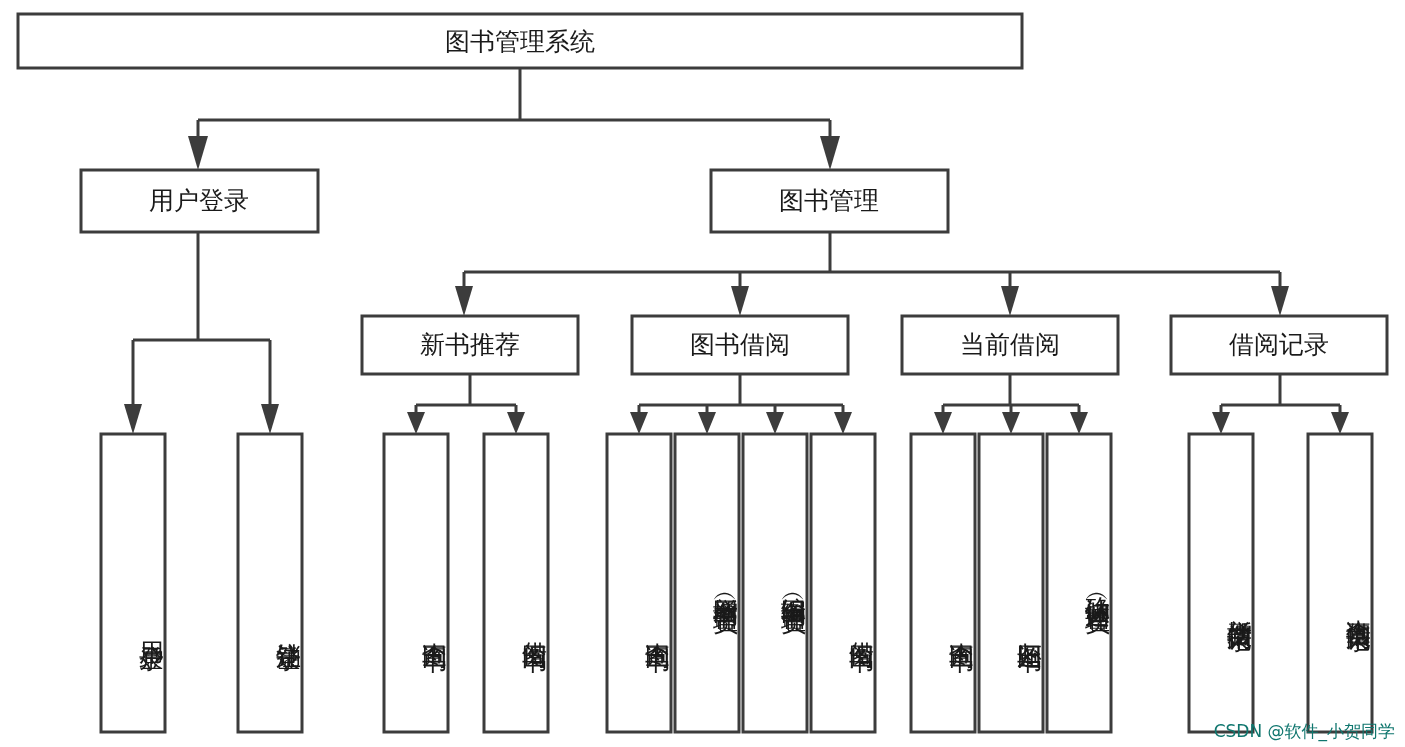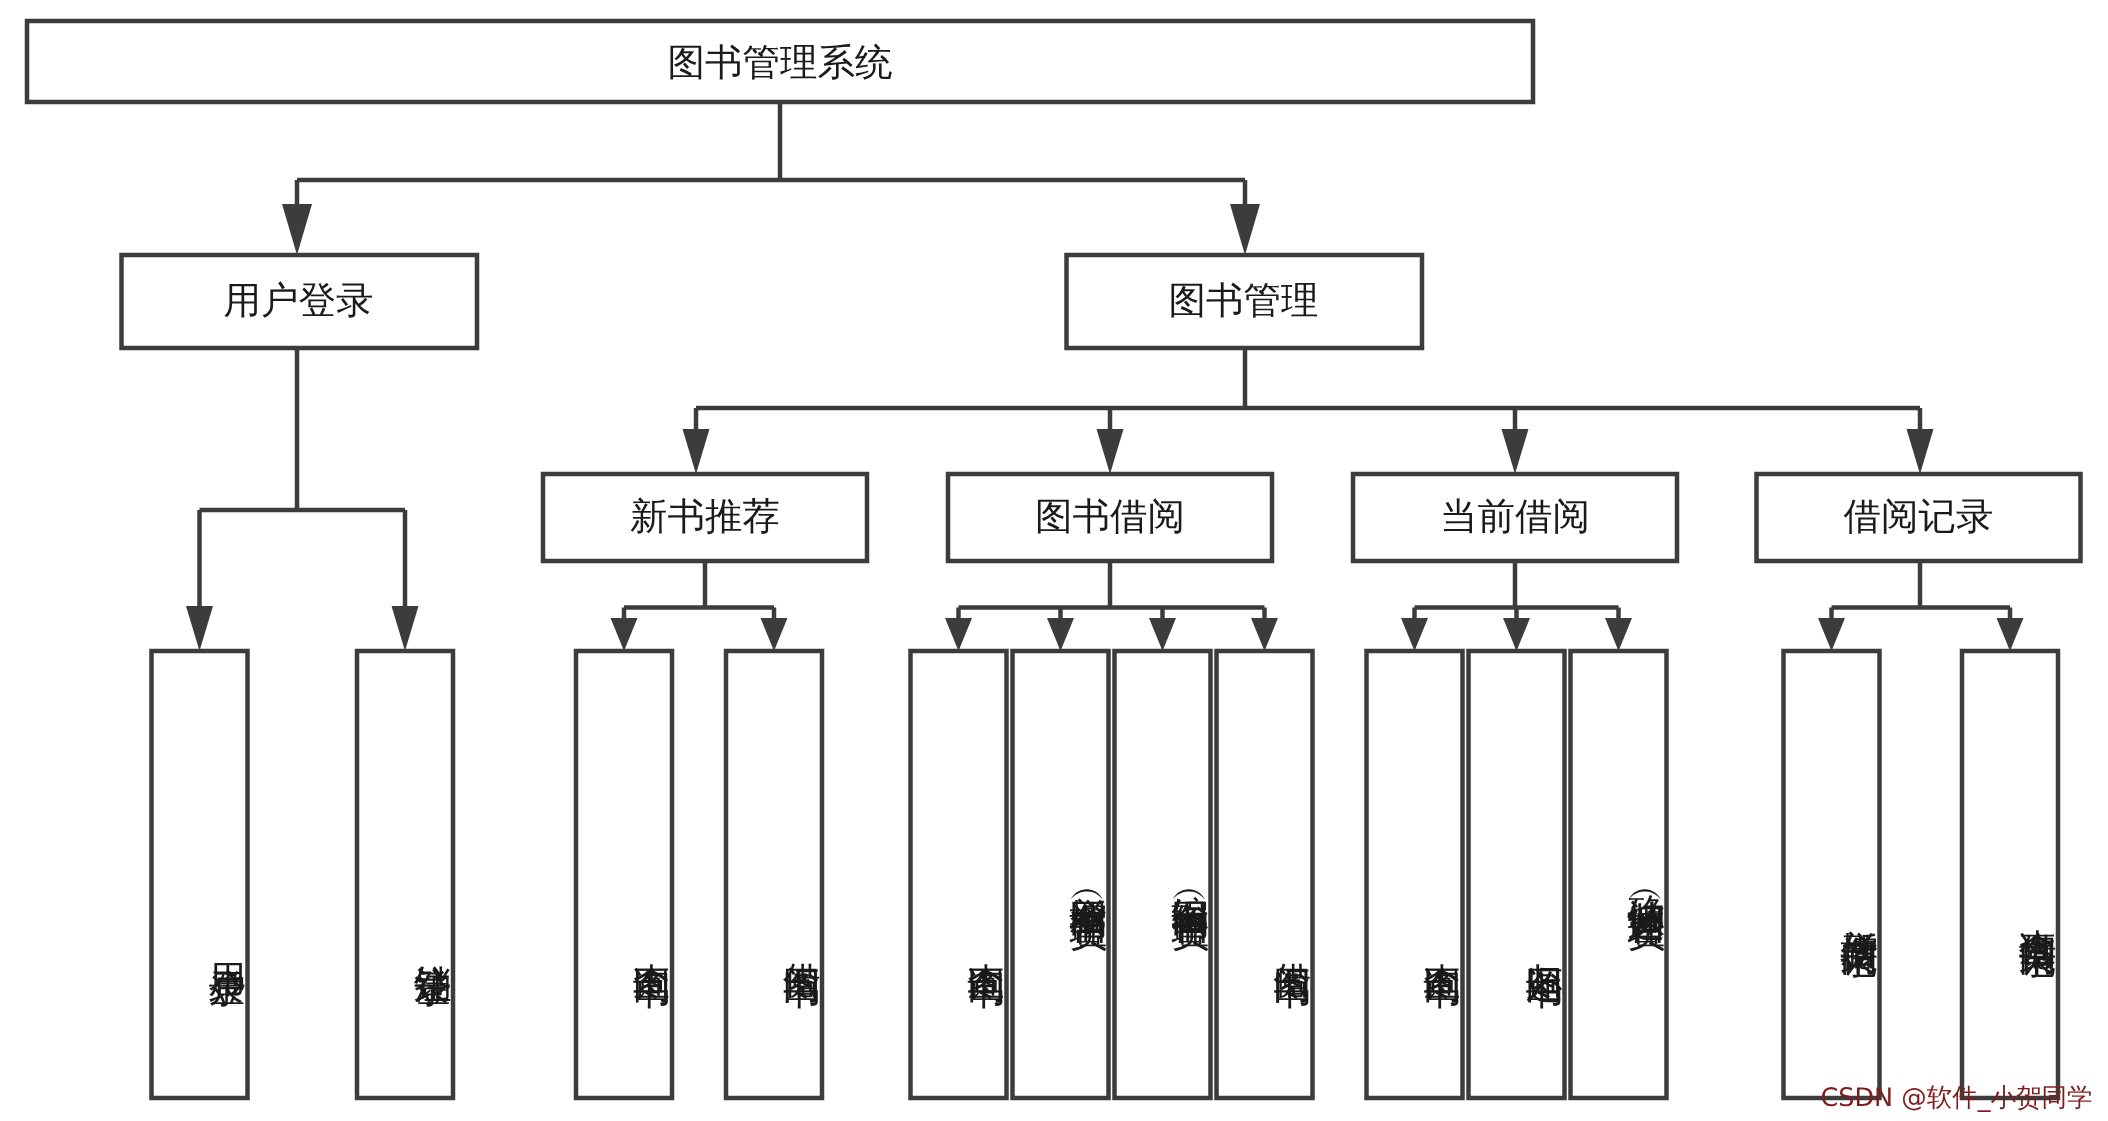--- a/index.html
+++ b/index.html
@@ -62,21 +62,21 @@
     display: flex;
     align-items: flex-start;
     justify-content: center;
     pointer-events: none;
   }
   .watermark {
     position: absolute;
     right: 10px;
     bottom: 4px;
     font-size: 17px;
-    color: #7f1d1d;
+    color: #0f766e;
     font-family: "DejaVu Sans", "Liberation Sans", sans-serif;
     white-space: nowrap;
   }
 </style>
 </head>
 <body>
 
 <div id="diagram-root">
 
   <svg class="flow" viewBox="0 0 1405 747">

